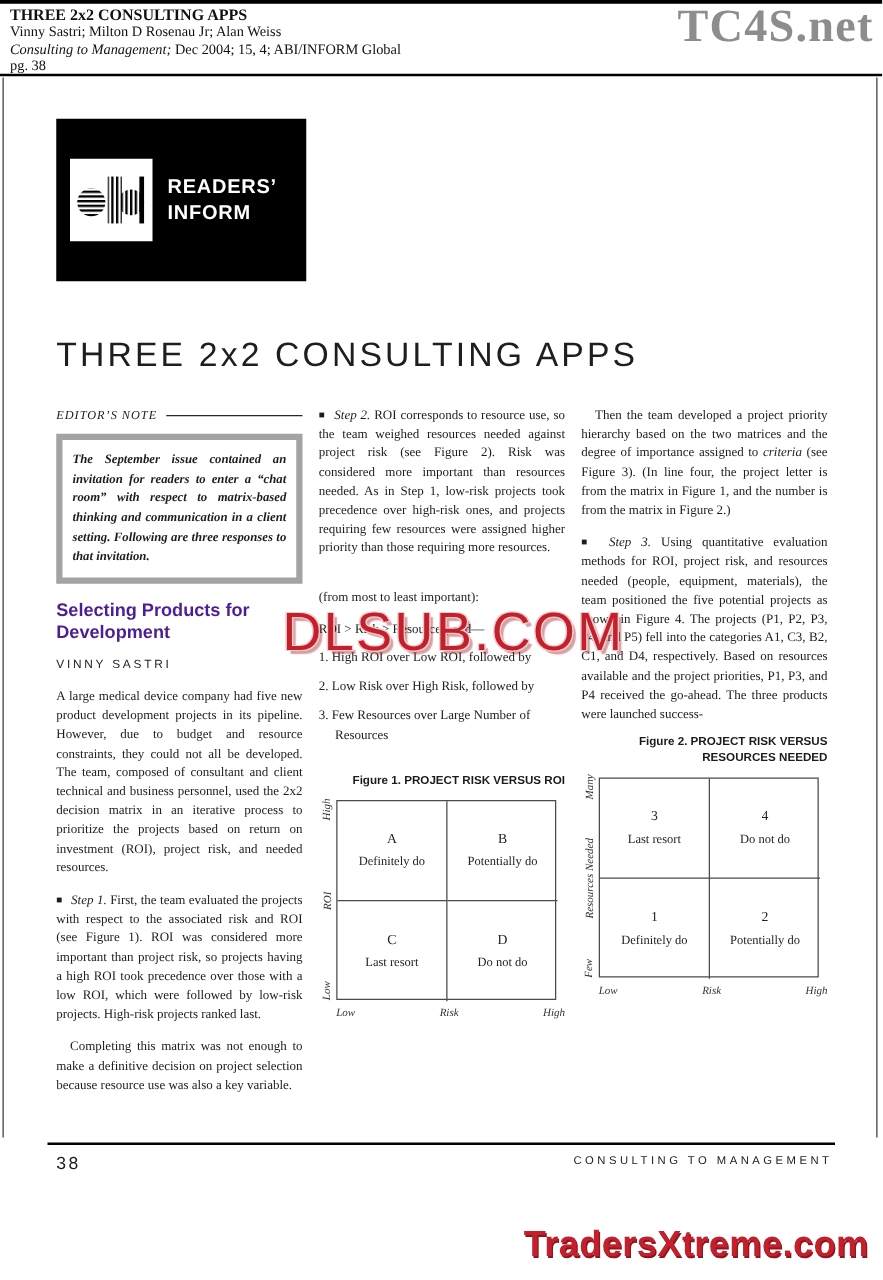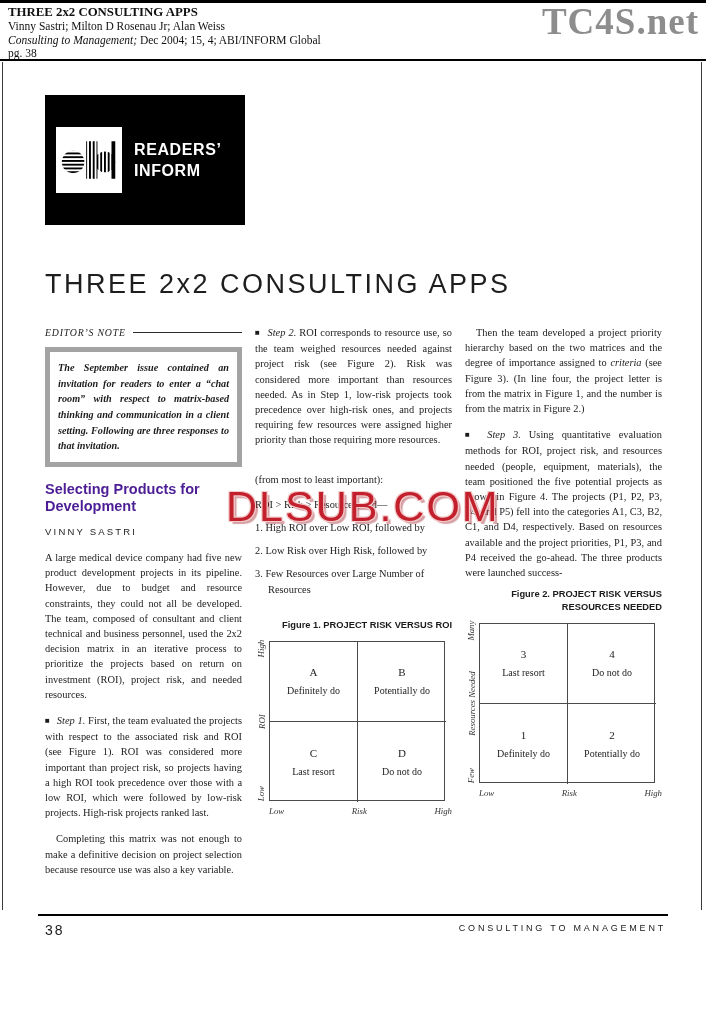--- a/index.html
+++ b/index.html
@@ -240,14 +240,15 @@
     </div>
 
   </div>
 
   <div class="foot-rule"></div>
   <div class="foot-num">38</div>
   <div class="foot-journal">CONSULTING TO MANAGEMENT</div>
 
 
   <div class="wm-center">DLSUB.COM</div>
+  <div class="wm-bottom">TradersXtreme.com</div>
 
 </div>
 
 </body></html>

